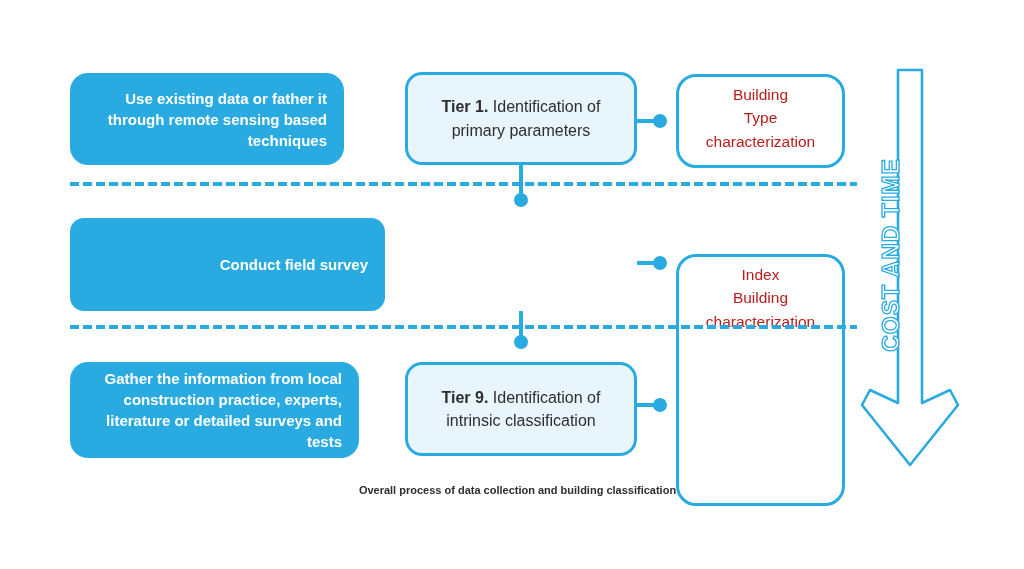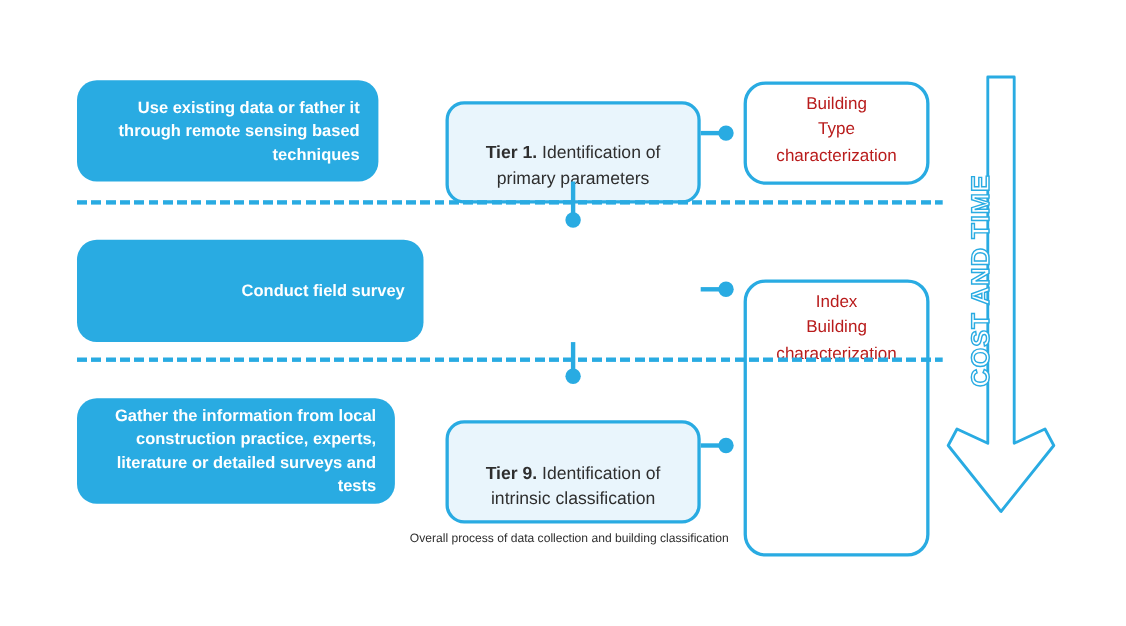--- a/index.html
+++ b/index.html
@@ -12,23 +12,22 @@
   .action-box{
     background:#29ABE2;border-radius:18px;color:#ffffff;font-weight:bold;
     font-size:15px;line-height:1.4;text-align:right;
     display:flex;align-items:center;justify-content:flex-end;
     padding:8px 17px 8px 34px;
   }
   
   .tier-box{
     background:#E9F5FC;border:3px solid #29ABE2;border-radius:17px;
     color:#2e2e2e;font-size:16px;line-height:1.45;text-align:center;
-    display:flex;align-items:flex-end;justify-content:center;
+    display:flex;align-items:center;justify-content:center;
     padding:8px 20px;
-    margin-top:20px;
   }
   .tier-box b{font-weight:bold;}
   
   .outcome-box{
     background:#ffffff;border:3px solid #29ABE2;border-radius:20px;
     color:#b91c1c;font-size:15.5px;line-height:1.5;text-align:center;
     display:flex;align-items:flex-start;justify-content:center;
     white-space:pre-line;padding:6px 10px;
   }
   .dashed-line{
@@ -38,41 +37,41 @@
   .vline{width:3.5px;background:#29ABE2;}
   .hline{height:3.5px;background:#29ABE2;}
   .dot{width:14px;height:14px;border-radius:50%;background:#29ABE2;}
   .cost-label{
     transform:rotate(-90deg);transform-origin:center;
     font-weight:bold;font-size:23px;letter-spacing:1px;white-space:nowrap;
     color:#ffffff;-webkit-text-stroke:1.3px #29ABE2;
     text-align:center;
   }
   .caption{
-    font-size:11px;font-weight:normal;color:#2e2e2e;text-align:center;
+    font-size:11px;font-weight:bold;color:#2e2e2e;text-align:center;
   }
 </style>
 </head>
 <body>
 
 <div id="canvas">
 
   <div class="abs action-box" style="left:70px;top:73px;width:274px;height:92px;">
     <span>Use existing data or father it through remote sensing based techniques</span>
   </div>
   <div class="abs tier-box" style="left:405px;top:72px;width:232px;height:93px;">
     <span><b>Tier 1.</b> <span>Identification of primary parameters</span></span>
   </div>
   <div class="abs outcome-box" style="left:676px;top:74px;width:169px;height:94px;">
     <span>Building
 Type
 characterization</span>
   </div>
 
-  <div class="abs action-box" style="left:70px;top:218px;width:315px;height:93px;">
+  <div class="abs action-box" style="left:70px;top:218px;width:315px;height:93px;border-radius:14px;">
     <span>Conduct field survey</span>
   </div>
   <div class="abs outcome-box" style="left:676px;top:214px;width:169px;height:252px;margin-top:40px;">
     <span>Index
 Building
 characterization</span>
   </div>
 
   <div class="abs action-box" style="left:70px;top:362px;width:289px;height:96px;">
     <span>Gather the information from local construction practice, experts, literature or detailed surveys and tests</span>

